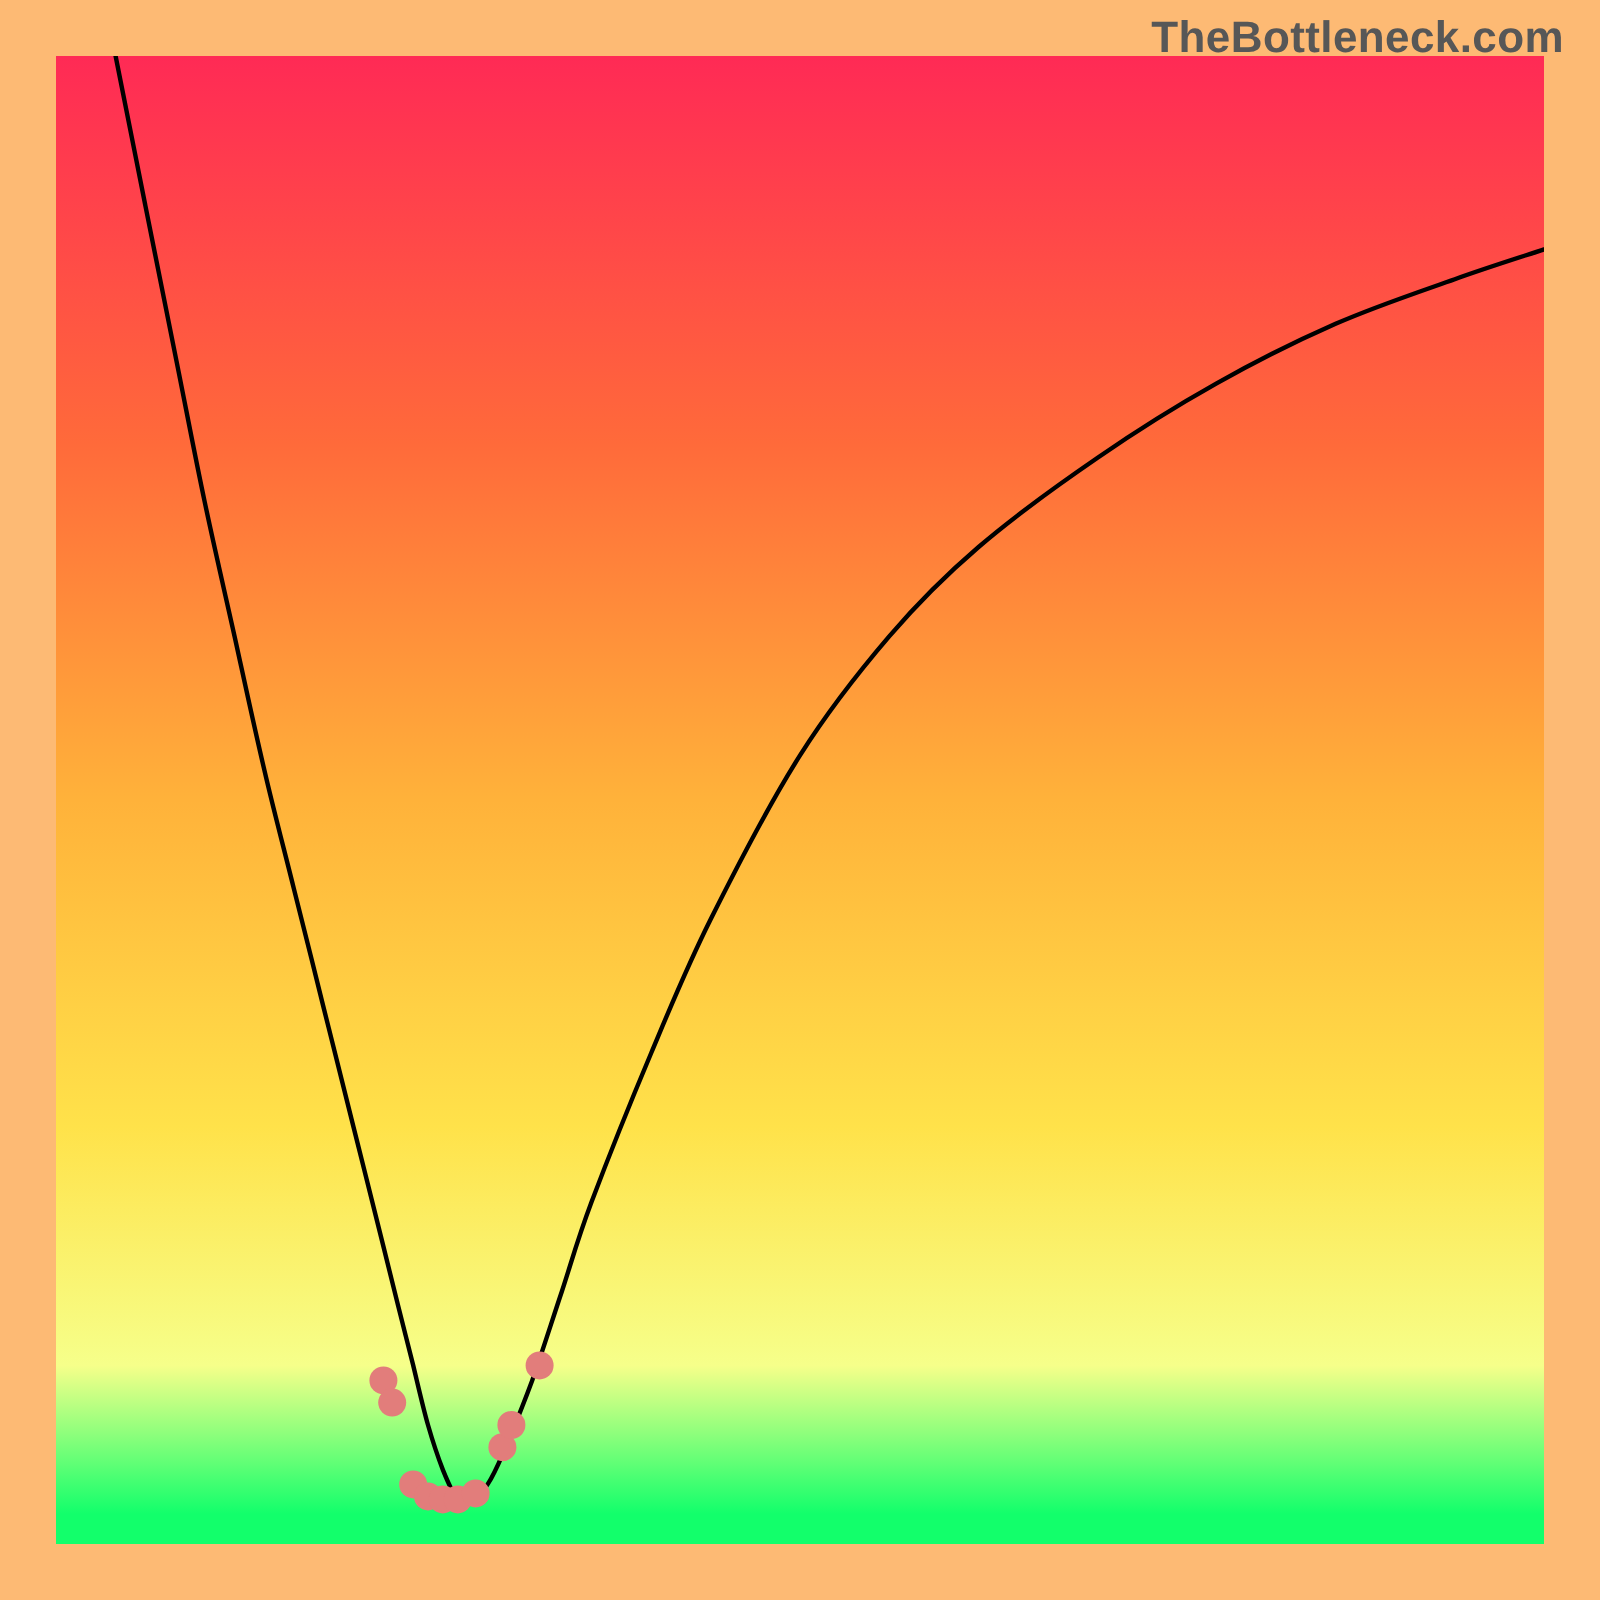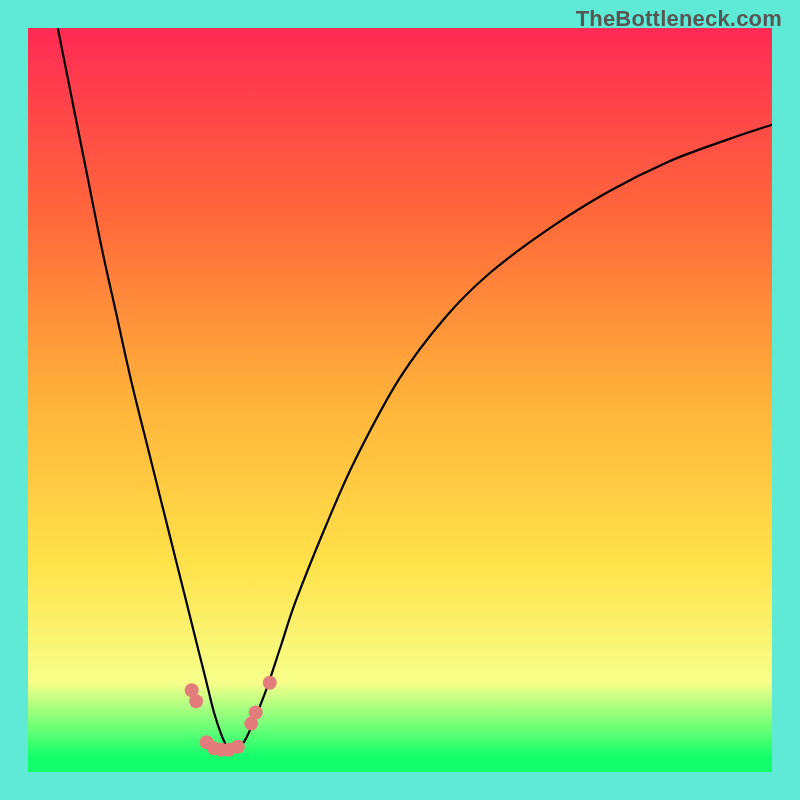--- a/index.html
+++ b/index.html
@@ -8,21 +8,21 @@
     width: 800px;
     height: 800px;
     background: #000;
     overflow: hidden;
     font-family: Arial, Helvetica, sans-serif;
   }
   .frame {
     position: relative;
     width: 800px;
     height: 800px;
-    background: #5eead4;
+    background: #fdba74;
   }
   .watermark {
     position: absolute;
     top: 6px;
     right: 18px;
     color: #575757;
     font-size: 22px;
     font-weight: 600;
     letter-spacing: 0.2px;
     z-index: 10;

